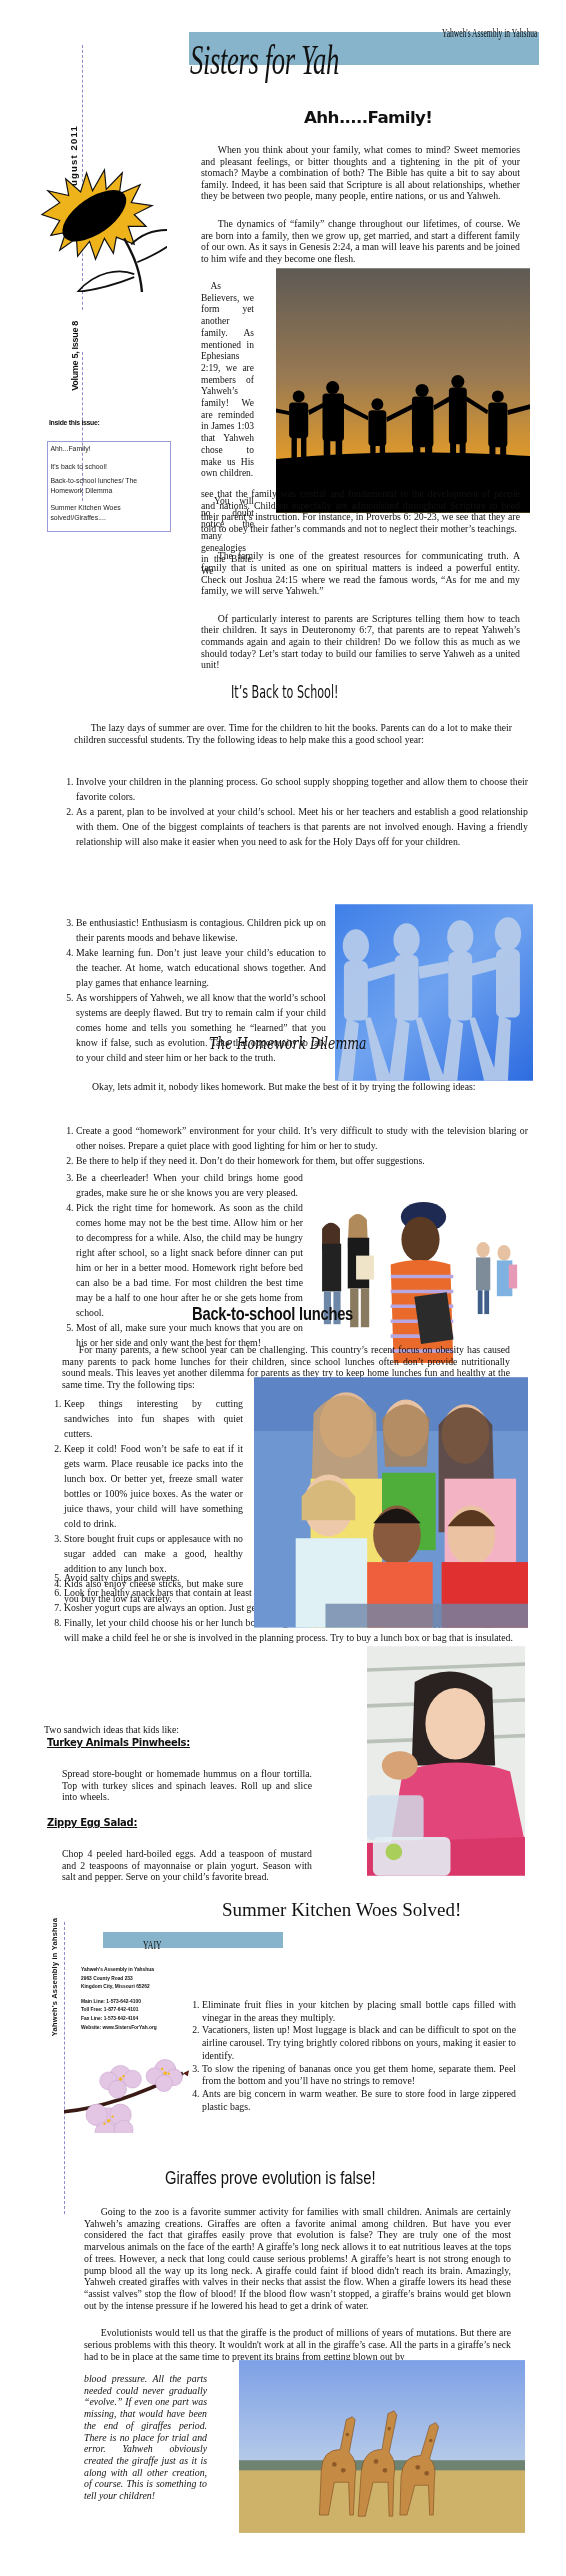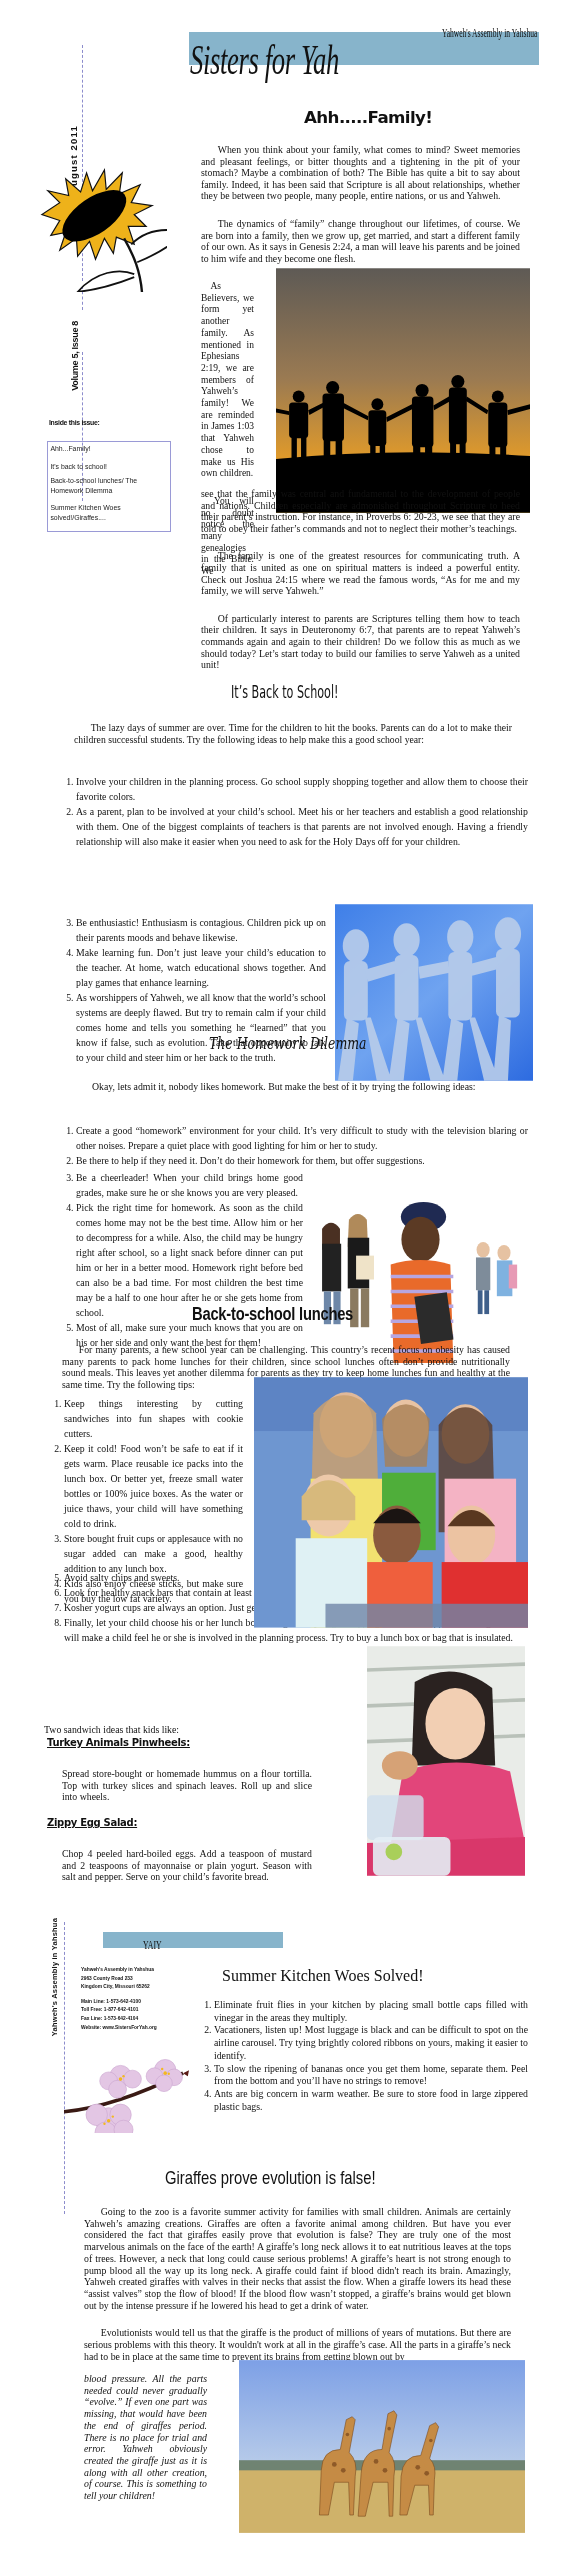--- a/index.html
+++ b/index.html
@@ -224,21 +224,21 @@
       <rect x="338" y="120" width="14" height="40" fill="#e79ab5"></rect>
   </svg>
 </div>
 
 <div class="abs h-sans" style="left:192px; top:1304px;">Back-to-school lunches</div>
 <div class="abs" style="left:46px; top:1328px; width:480px;">
   <p class="body-text indent" style="text-indent:16.7px;">For many parents, a new school year can be challenging.  This country’s recent focus on obesity has caused many parents to pack home lunches for their children, since school lunches often don’t provide nutritionally sound meals.  This leaves yet another dilemma for parents as they try to keep home lunches fun and healthy at the same time.  Try the following tips:</p>
 </div>
 <div class="abs" style="left:46px; top:1396px; width:197px;">
   <ol>
-    <li>Keep things interesting by cutting sandwiches into fun shapes with cookie cutters.</li>
+    <li>Keep things interesting by cutting sandwiches into fun shapes with quiet cutters.</li>
     <li>Keep it cold!  Food won’t be safe to eat if it gets warm.  Place reusable ice packs into the lunch box.  Or better yet, freeze small water bottles or 100% juice boxes.  As the water or juice thaws, your child will have something cold to drink.</li>
     <li>Store bought fruit cups or applesauce with no sugar added can make a good, healthy addition to any lunch box.</li>
     <li>Kids also enjoy cheese sticks, but make sure you buy the low fat variety.</li>
   </ol>
 </div>
 <div class="abs" style="left:46px; top:1570px; width:480px;">
   <ol start="5">
     <li>Avoid salty chips and sweets.</li>
     <li>Look for healthy snack bars that contain at least 3 grams of fiber and low sugar content.</li>
     <li>Kosher yogurt cups are always an option.  Just get the low fat/low sugar type.</li>
@@ -344,22 +344,22 @@
       <circle cx="82" cy="108" r="2"></circle>
         <circle cx="68" cy="120" r="2"></circle>
         <circle cx="100" cy="40" r="2"></circle>
         <circle cx="165" cy="28" r="2"></circle>
         <circle cx="176" cy="36" r="2"></circle>
     </g>
     <path d="M200 35 L210 30 L208 40 Z" fill="#5a1a14"></path>
   </svg>
 </div>
 
-<div class="abs h-serif" style="left:222px; top:1967px; font-size:16px;">Summer Kitchen Woes Solved!</div>
-<div class="abs" style="left:196px; top:1999px; width:332px;">
+<div class="abs h-serif" style="left:222px; top:1899px; font-size:19px;">Summer Kitchen Woes Solved!</div>
+<div class="abs" style="left:184px; top:1999px; width:332px;">
   <ol>
     <li style="font-size:9.8px; line-height:12.7px;">Eliminate fruit flies in your kitchen by placing small bottle caps filled with vinegar in the areas they multiply.</li>
     <li style="font-size:9.8px; line-height:12.7px;">Vacationers, listen up!  Most luggage is black and can be difficult to spot on the airline carousel.  Try tying brightly colored ribbons on yours, making it easier to identify.</li>
     <li style="font-size:9.8px; line-height:12.7px;">To slow the ripening of bananas once you get them home, separate them.  Peel from the bottom and you’ll have no strings to remove!</li>
     <li style="font-size:9.8px; line-height:12.7px;">Ants are big concern in warm weather.  Be sure to store food in large zippered plastic bags.</li>
   </ol>
 </div>
 
 <div class="abs h-sans2" style="left:165px; top:2167px;">Giraffes prove evolution is false!</div>
 <div class="abs" style="left:68px; top:2190px; width:459px;">

